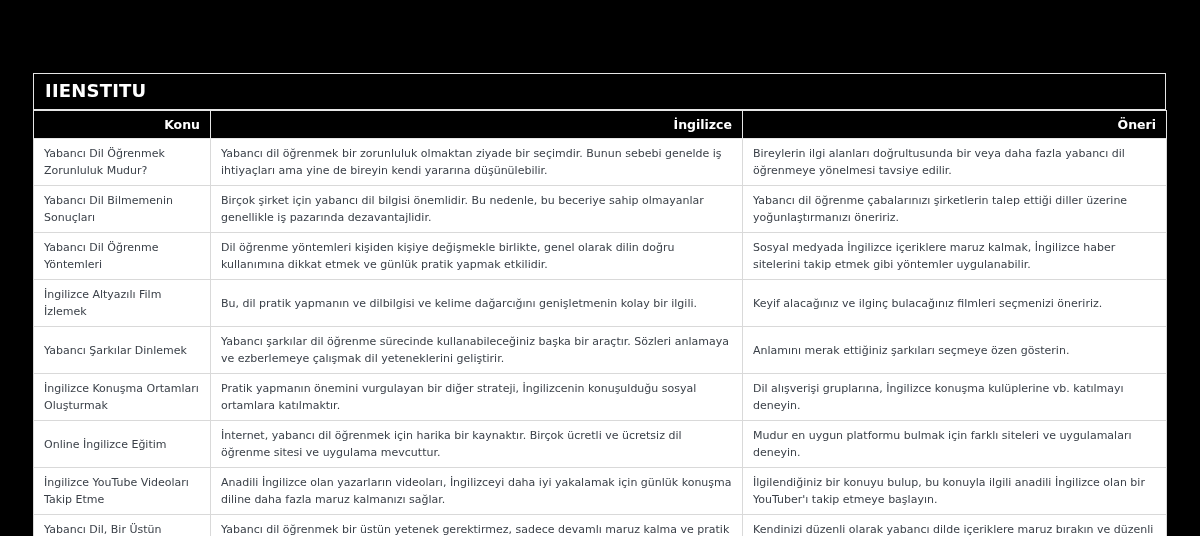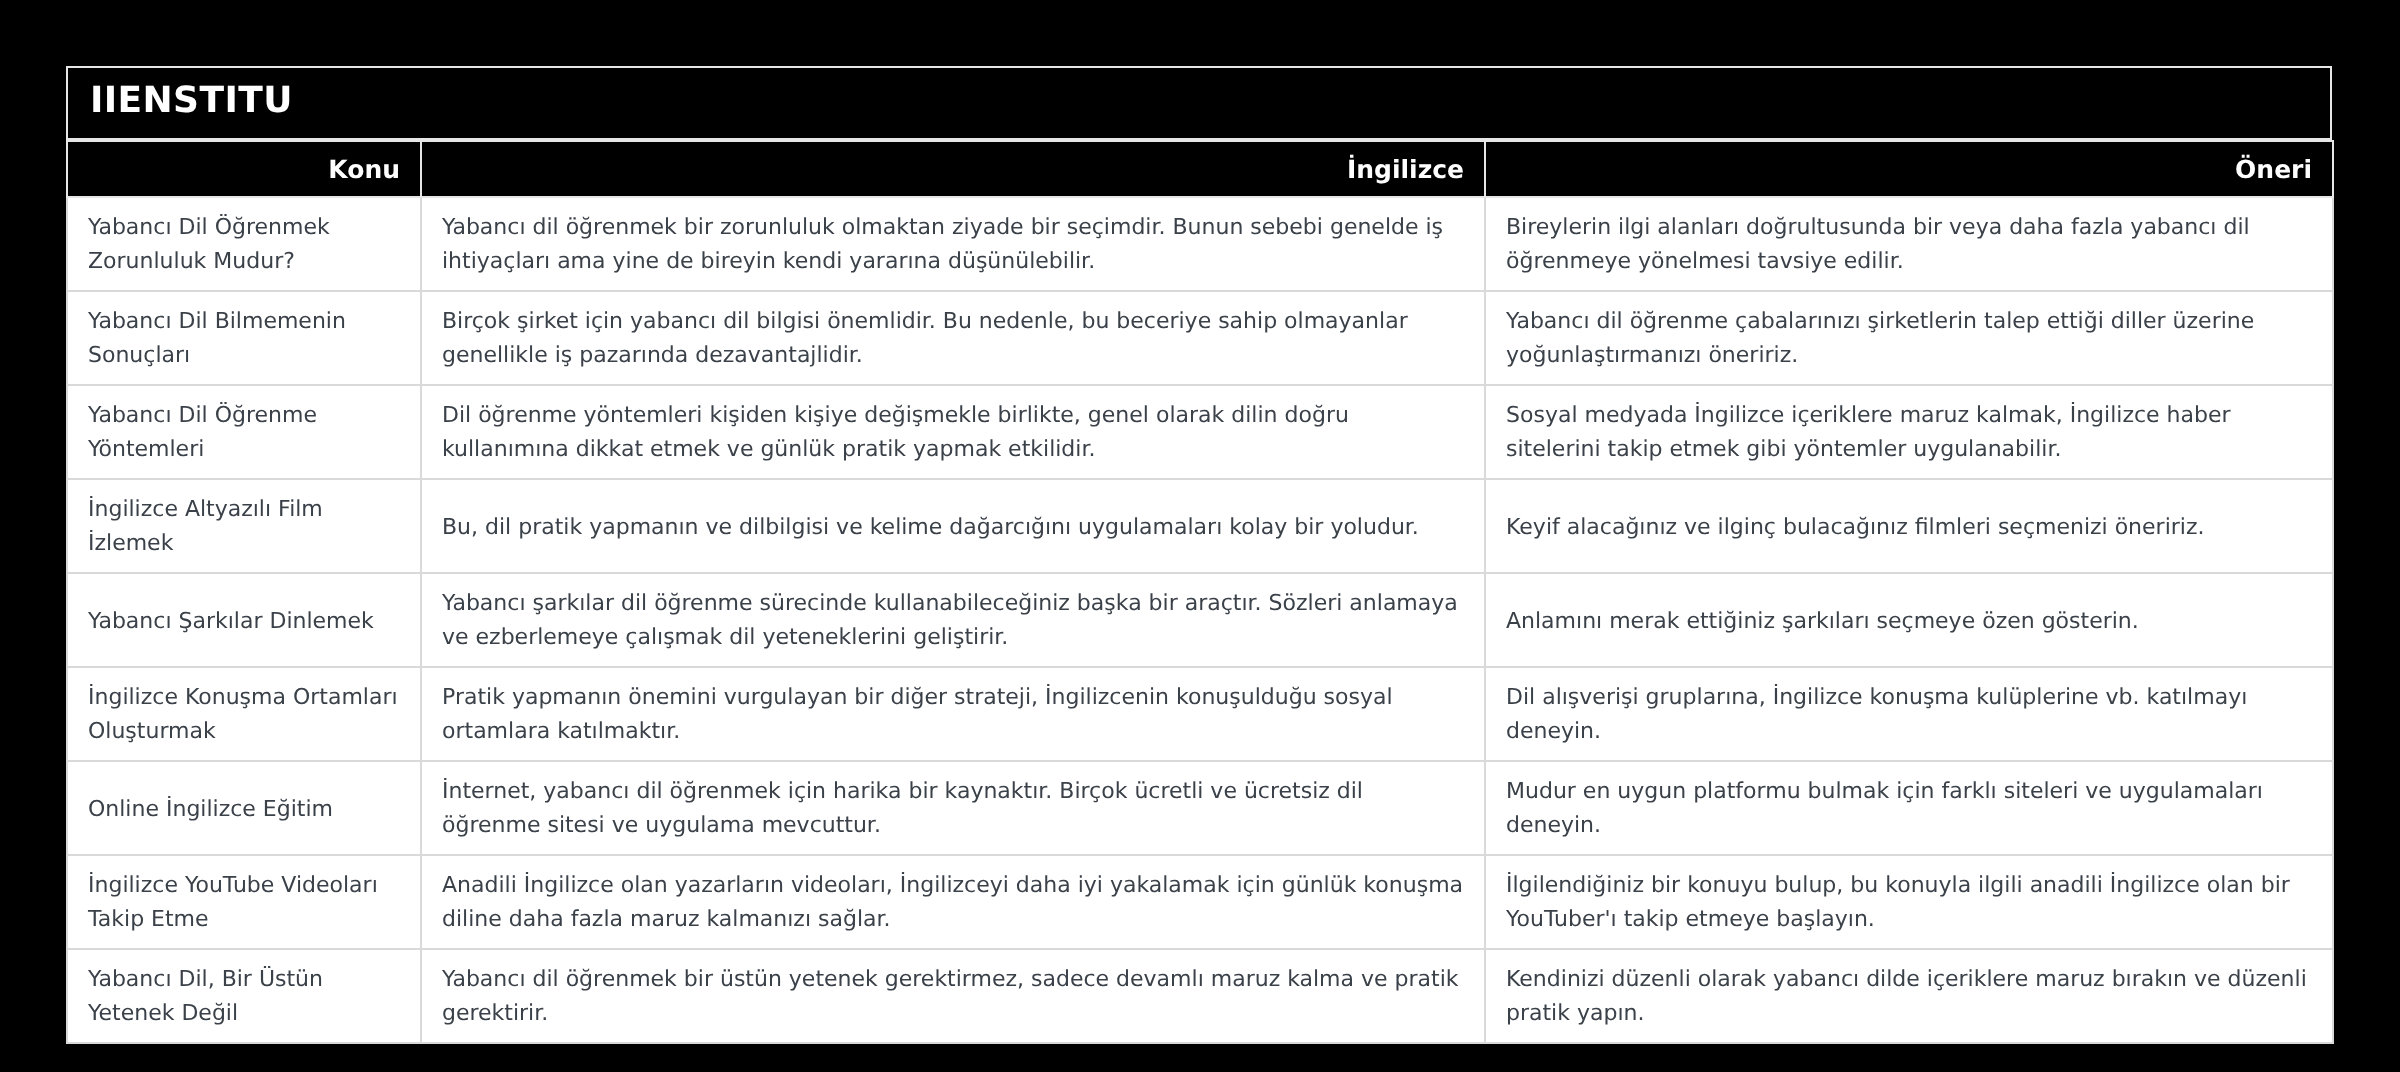--- a/index.html
+++ b/index.html
@@ -26,20 +26,21 @@
   }
   .title-bar{
     background:var(--header-bg);
     color:var(--header-text);
     border:1px solid var(--header-border);
     font-size:18px;
     font-weight:bold;
     letter-spacing:0.2px;
     padding:7px 11px 8px 11px;
     line-height:20px;
+    margin-top:40px;
   }
   table{
     width:100%;
     border-collapse:collapse;
     table-layout:fixed;
     background:var(--panel-bg);
   }
   col.c-konu{width:177px;}
   col.c-aciklama{width:532px;}
   col.c-oneri{width:424px;}
@@ -93,21 +94,21 @@
         <td>Birçok şirket için yabancı dil bilgisi önemlidir. Bu nedenle, bu beceriye sahip olmayanlar genellikle iş pazarında dezavantajlidir.</td>
         <td>Yabancı dil öğrenme çabalarınızı şirketlerin talep ettiği diller üzerine yoğunlaştırmanızı öneririz.</td>
       </tr>
       <tr>
         <td>Yabancı Dil Öğrenme Yöntemleri</td>
         <td>Dil öğrenme yöntemleri kişiden kişiye değişmekle birlikte, genel olarak dilin doğru kullanımına dikkat etmek ve günlük pratik yapmak etkilidir.</td>
         <td>Sosyal medyada İngilizce içeriklere maruz kalmak, İngilizce haber sitelerini takip etmek gibi yöntemler uygulanabilir.</td>
       </tr>
       <tr>
         <td>İngilizce Altyazılı Film İzlemek</td>
-        <td>Bu, dil pratik yapmanın ve dilbilgisi ve kelime dağarcığını uygulamaları kolay bir yoludur.</td>
+        <td>Bu, dil pratik yapmanın ve dilbilgisi ve kelime dağarcığını genişletmenin kolay bir ilgili.</td>
         <td>Keyif alacağınız ve ilginç bulacağınız filmleri seçmenizi öneririz.</td>
       </tr>
       <tr>
         <td>Yabancı Şarkılar Dinlemek</td>
         <td>Yabancı şarkılar dil öğrenme sürecinde kullanabileceğiniz başka bir araçtır. Sözleri anlamaya ve ezberlemeye çalışmak dil yeteneklerini geliştirir.</td>
         <td>Anlamını merak ettiğiniz şarkıları seçmeye özen gösterin.</td>
       </tr>
       <tr>
         <td>İngilizce Konuşma Ortamları Oluşturmak</td>
         <td>Pratik yapmanın önemini vurgulayan bir diğer strateji, İngilizcenin konuşulduğu sosyal ortamlara katılmaktır.</td>

